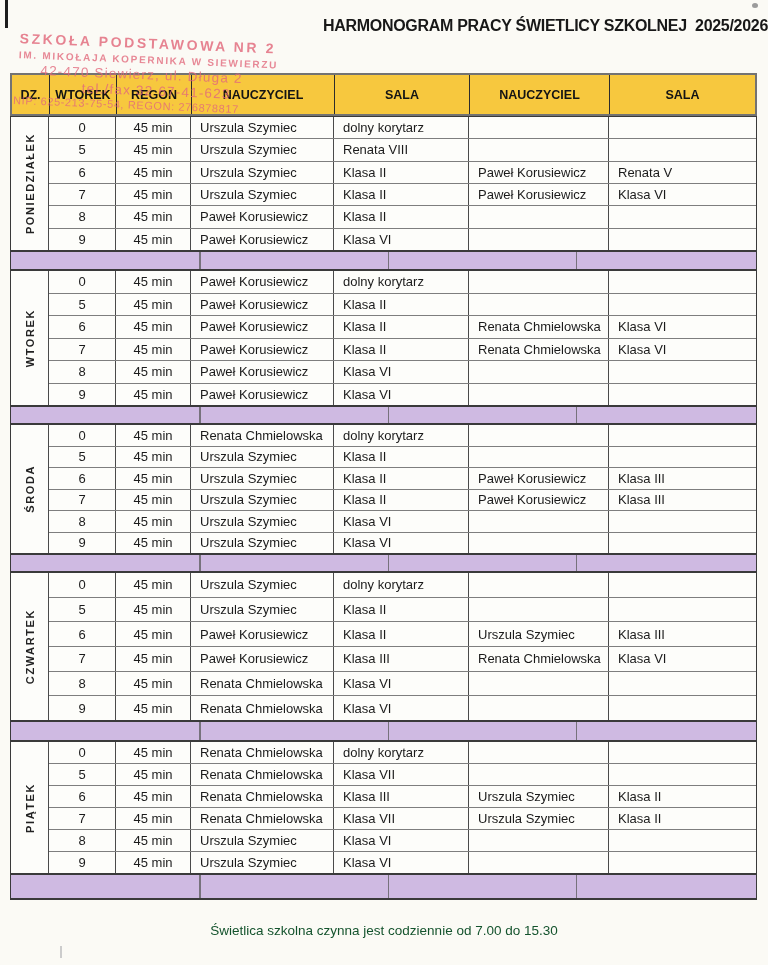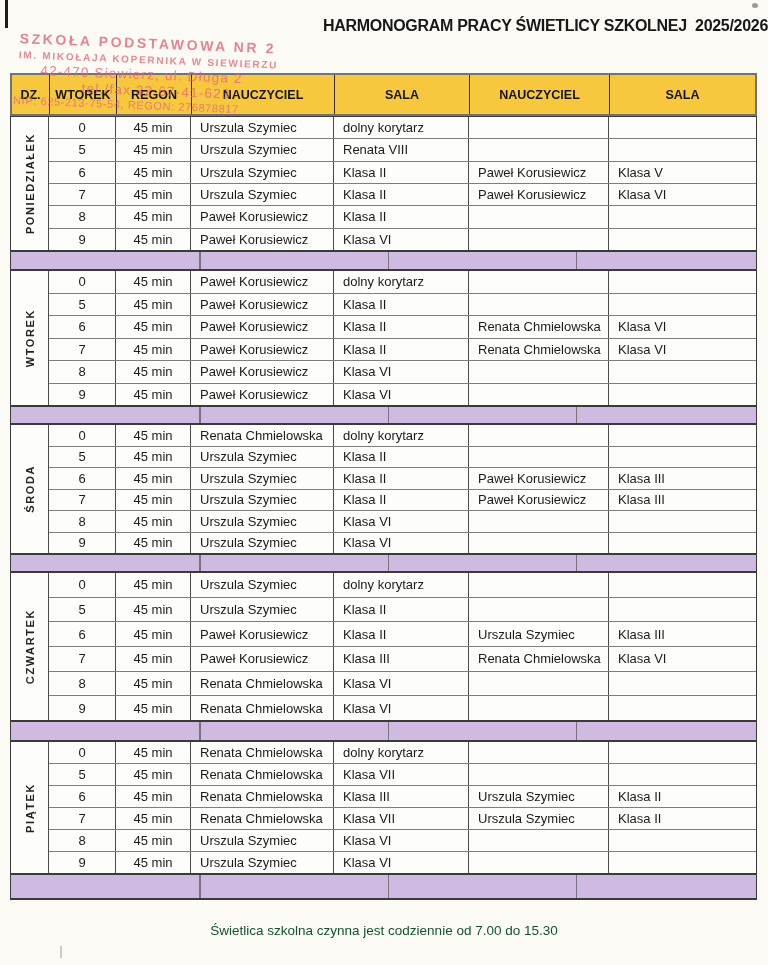--- a/index.html
+++ b/index.html
@@ -132,21 +132,21 @@
               <div class="cell left">Renata VIII</div>
               <div class="cell left"></div>
               <div class="cell left"></div>
             </div>
             <div class="lesson-row">
               <div class="cell center">6</div>
               <div class="cell center">45 min</div>
               <div class="cell left">Urszula Szymiec</div>
               <div class="cell left">Klasa II</div>
               <div class="cell left">Paweł Korusiewicz</div>
-              <div class="cell left">Klasa V</div>
+              <div class="cell left">Renata V</div>
             </div>
             <div class="lesson-row">
               <div class="cell center">7</div>
               <div class="cell center">45 min</div>
               <div class="cell left">Urszula Szymiec</div>
               <div class="cell left">Klasa II</div>
               <div class="cell left">Paweł Korusiewicz</div>
               <div class="cell left">Klasa VI</div>
             </div>
             <div class="lesson-row">

